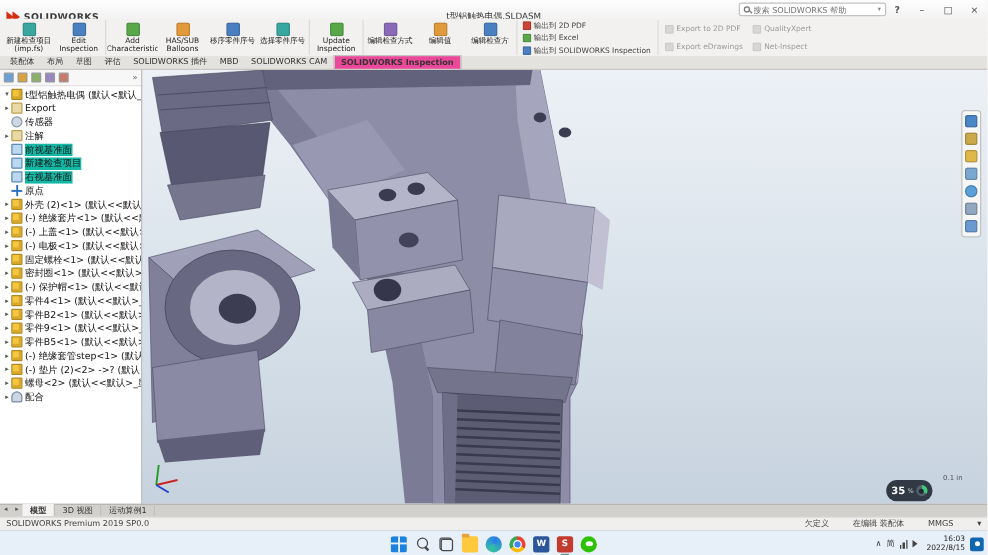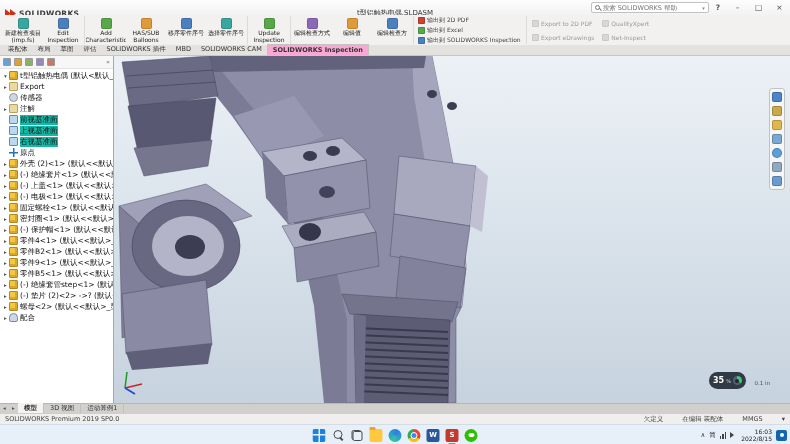--- a/index.html
+++ b/index.html
@@ -30,21 +30,21 @@
   .rstack{display:flex;flex-direction:column;justify-content:center;gap:2px;padding:0 4px;border-right:1px solid #dcdbd8}
   .rsrow{display:flex;align-items:center;gap:2px;font-size:6px;color:#444;white-space:nowrap;max-width:104px;overflow:hidden}
   .rsico{width:7px;height:7px;border-radius:1px;flex:0 0 7px;border:1px solid rgba(0,0,0,.15)}
   .rexport{display:grid;grid-auto-flow:column;grid-template-rows:repeat(2,1fr);column-gap:8px;align-content:center;padding:0 5px}
   .rebtn{display:flex;align-items:center;gap:2px;font-size:6px;color:#9a9a9a;white-space:nowrap}
   .rebtn .rsico{opacity:.45}
 
   
   .cmtabs{position:absolute;top:45px;left:0;right:0;height:11px;background:#e4e2df;border-bottom:1px solid #c9c7c3;display:flex;align-items:flex-end;padding-left:3px;font-size:6.5px;color:#333}
   .cmtab{padding:0 5px;height:11px;line-height:11px;white-space:nowrap}
-  .cmtab.active{background:#f9a8d4;border:1px solid #c5c3bf;border-bottom:0;font-weight:bold}
+  .cmtab.active{background:#ec4899;border:1px solid #c5c3bf;border-bottom:0;font-weight:bold}
 
   
   .main{position:absolute;top:56px;left:0;right:0;bottom:41px;display:flex}
   .treepanel{width:114px;background:#fff;border-right:1px solid #a9a9a9;display:flex;flex-direction:column;overflow:hidden}
   .theader{height:13px;flex:0 0 13px;display:flex;align-items:center;gap:3px;padding:0 3px;border-bottom:1px solid #e3e3e3;background:#f7f7f7}
   .hico{width:8px;height:8px;border-radius:1px;border:1px solid #999}
   .h1{background:#6aa0d8}.h2{background:#d8a23c}.h3{background:#8ab06a}.h4{background:#9a86c0}.h5{background:#c87a6a}
   .hmore{margin-left:auto;font-size:6.5px;color:#666}
   .tree{flex:1;overflow:hidden;padding-top:1px}
   .trow{display:flex;align-items:center;height:11px;font-size:7.5px;white-space:nowrap;overflow:hidden;padding-left:2px}
@@ -60,21 +60,21 @@
   .ic-origin{background:linear-gradient(#2a6fc0,#2a6fc0) 50% 0/1.5px 100% no-repeat,linear-gradient(#2a6fc0,#2a6fc0) 0 50%/100% 1.5px no-repeat}
   .ic-part{background:#f5c63e;border:1px solid #b08a20;box-shadow:inset -2px -2px 0 #d9a92e}
   .ic-mate{background:#cdd6e4;border:1px solid #7a8aa0;border-radius:50% 50% 2px 2px}
 
   
   .viewport{position:relative;flex:1;background:linear-gradient(180deg,#edf1f6 0%,#dbe4ec 45%,#c6d2de 100%);overflow:hidden}
   .cadsvg{position:absolute;inset:0}
   .taskpane{position:absolute;top:32px;right:5px;width:16px;background:rgba(247,247,247,.95);border:1px solid #c2c2c2;border-radius:3px;padding:3px 0;display:flex;flex-direction:column;align-items:center;gap:4px}
   .tpico{width:10px;height:10px;border-radius:2px;border:1px solid rgba(0,0,0,.2)}
   .tp1{background:#4a86c8}.tp2{background:#caa94a}.tp3{background:#e0b84a}.tp4{background:#7aa8d0}.tp5{background:#5aa0d8;border-radius:50%}.tp6{background:#90a8c0}.tp7{background:#6a9ad0}
-  .zoompill{position:absolute;right:44px;bottom:14px;width:37px;height:17px;border-radius:9px;background:rgba(32,40,52,.9);display:flex;align-items:center;justify-content:center;gap:2px;color:#fff}
+  .zoompill{position:absolute;right:44px;bottom:2px;width:37px;height:17px;border-radius:9px;background:rgba(32,40,52,.9);display:flex;align-items:center;justify-content:center;gap:2px;color:#fff}
   .zoomnum{font-size:8px;font-weight:bold}
   .zoomsym{font-size:5px;color:#cfd6df}
   .gauge{width:9px;height:9px;border-radius:50%;background:conic-gradient(#3ec878 0 126deg,#55606e 0);position:relative}
   .gauge::after{content:"";position:absolute;inset:2.5px;border-radius:50%;background:#202834}
   .scalenote{position:absolute;right:20px;bottom:17px;font-size:5.5px;color:#4a545e}
   .triad{position:absolute;left:4px;bottom:8px}
 
   
   .modeltabs{position:absolute;left:0;right:0;bottom:31px;height:10px;background:#d2d0cd;border-top:1px solid #b8b6b2;display:flex;align-items:flex-end;font-size:6.5px;color:#333}
   .mtnav{width:9px;text-align:center;color:#555;font-size:5.5px;line-height:10px}
@@ -301,21 +301,21 @@
 
           <div class="trow">
             <span class="arr"></span>
             <span class="tico ic-plane"></span>
             <span class="tlbl hl">前视基准面</span>
           </div>
 
           <div class="trow">
             <span class="arr"></span>
             <span class="tico ic-plane"></span>
-            <span class="tlbl hl">上视基准面</span>
+            <span class="tlbl hl">新建检查项目</span>
           </div>
 
           <div class="trow">
             <span class="arr"></span>
             <span class="tico ic-plane"></span>
             <span class="tlbl hl">右视基准面</span>
           </div>
 
           <div class="trow">
             <span class="arr"></span>

